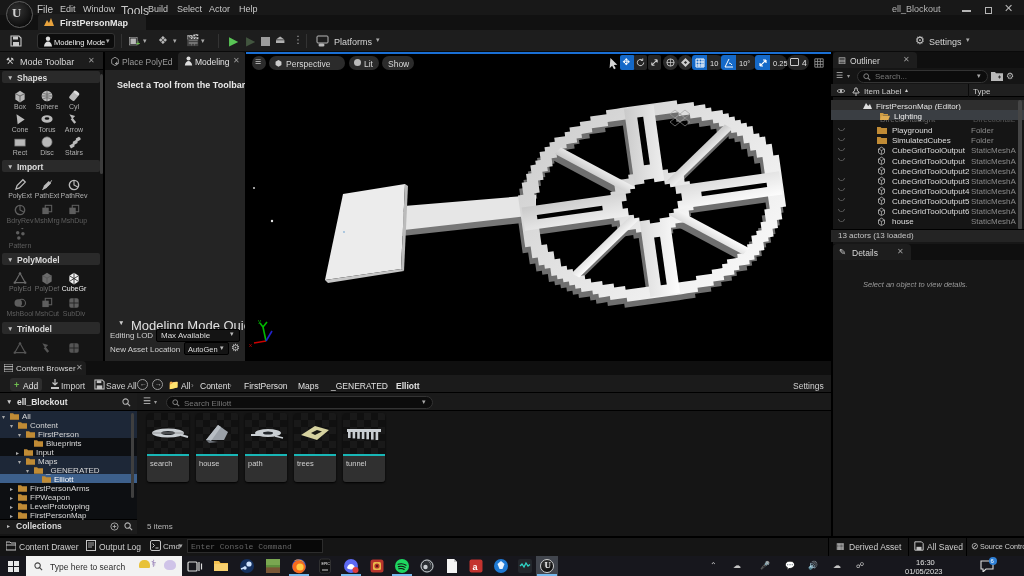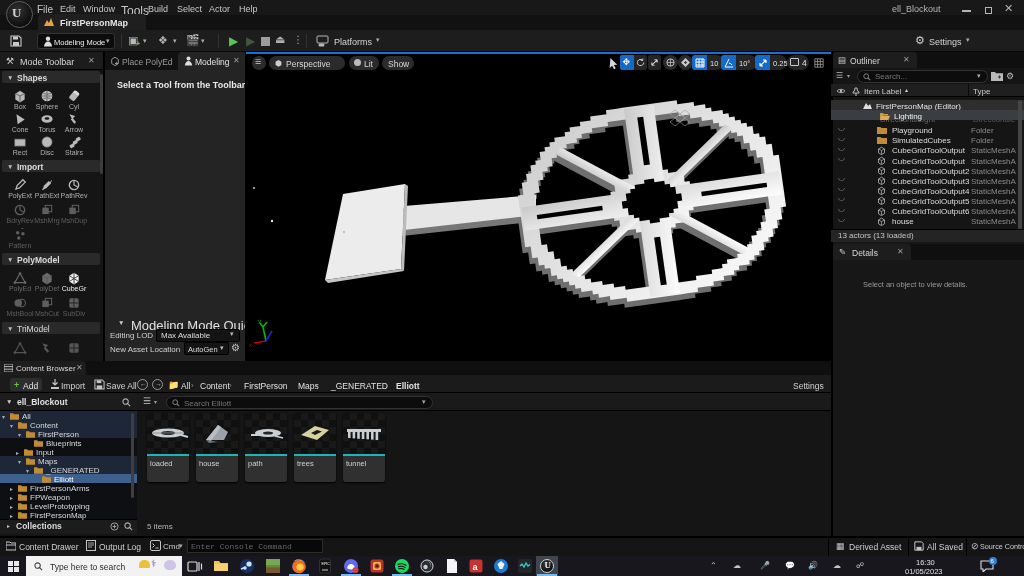--- a/index.html
+++ b/index.html
@@ -192,21 +192,21 @@
     <rect x="4.5" y="2" width="5.5" height="5.5" fill="none" stroke="#5e5e5e" stroke-width=".9"></rect>
   </svg>
 <div class="tx" style="left:47px;top:310px;font-size:7px;color:#5e5e5e;transform:translateX(-50%)">MshCut</div>
 <svg class="ic" style="left:67px;top:296px" width="14" height="14" viewBox="0 0 12 12">
     <rect x="2" y="2" width="8" height="8" rx="1.5" fill="#5e5e5e"></rect>
     <path d="M6 2v8M2 6h8" stroke="#222" stroke-width=".8"></path>
   </svg>
 <div class="tx" style="left:74px;top:310px;font-size:7px;color:#5e5e5e;transform:translateX(-50%)">SubDiv</div>
 <div class="a" style="left:2px;top:322px;width:98px;height:12px;background:#2a2a2a;border-radius:2px"></div>
 <div class="tx" style="left:7px;top:325px;font-size:6.5px;color:#bbb">▼</div>
-<div class="tx" style="left:17px;top:324px;font-size:8.5px;color:#dcdcdc;font-weight:normal">TriModel</div>
+<div class="tx" style="left:17px;top:324px;font-size:8.5px;color:#dcdcdc;font-weight:bold">TriModel</div>
 <svg class="ic" style="left:13px;top:341px" width="14" height="14" viewBox="0 0 12 12">
     <path d="M6 2l4.5 8h-9z" fill="none" stroke="#555" stroke-width="1"></path>
     <circle cx="6" cy="2" r="1" fill="#555"></circle>
     <circle cx="1.5" cy="10" r="1" fill="#555"></circle>
     <circle cx="10.5" cy="10" r="1" fill="#555"></circle>
   </svg>
 <div class="tx" style="left:20px;top:355px;font-size:7px;color:#b0b0b0;transform:translateX(-50%)"></div>
 <svg class="ic" style="left:40px;top:341px" width="14" height="14" viewBox="0 0 12 12">
     <path d="M2 2l5 1.5L4.5 6z" fill="#555"></path>
     <rect x="4.5" y="5" width="2" height="5" transform="rotate(-38 5.5 7.5)" fill="#555"></rect>
@@ -497,21 +497,21 @@
 <div class="a" style="left:1018px;top:100px;width:4px;height:130px;background:#454545;border-radius:2px"></div>
 <div class="a" style="left:831px;top:229px;width:193px;height:13px;background:#242424;border-top:1px solid #000"></div>
 <div class="tx" style="left:838px;top:231px;font-size:8px;color:#c5c5c5">13 actors (13 loaded)</div>
 
 <div class="a" style="left:831px;top:242px;width:193px;height:294px;background:#171717;border-left:2px solid #000"></div>
 <div class="a" style="left:833px;top:244px;width:191px;height:16px;background:#0f0f0f"></div>
 <div class="a" style="left:833px;top:244px;width:78px;height:16px;background:#1d1d1d;border-radius:4px 4px 0 0"></div>
 <div class="tx" style="left:839px;top:247px;font-size:8.5px;color:#ccc">✎</div>
 <div class="tx" style="left:852px;top:247.5px;font-size:8.5px;color:#d8d8d8">Details</div>
 <div class="tx" style="left:897px;top:247px;font-size:8px;color:#999">✕</div>
-<div class="tx" style="left:863px;top:280px;font-size:7.5px;color:#9a9a9a;">Select an object to view details.</div>
+<div class="tx" style="left:863px;top:280px;font-size:7.5px;color:#9a9a9a;font-style:italic">Select an object to view details.</div>
 
 <div class="a" style="left:0;top:361px;width:831px;height:175px;background:#151515"></div>
 <div class="a" style="left:0;top:361px;width:831px;height:14px;background:#0f0f0f"></div>
 <div class="a" style="left:0;top:361px;width:86px;height:14px;background:#1d1d1d;border-radius:0 4px 0 0"></div>
 <svg class="ic" style="left:4px;top:364px" width="9" height="8" viewBox="0 0 9 8">
     <path d="M0 0h9v8H0z M0 2.6h9M0 5.2h9" fill="none" stroke="#ccc" stroke-width=".9"></path>
   </svg>
 <div class="tx" style="left:16px;top:364px;font-size:8px;color:#d8d8d8">Content Browser</div>
 <div class="tx" style="left:76px;top:363px;font-size:8px;color:#999">✕</div>
 <div class="a" style="left:0;top:375px;width:831px;height:18px;background:#1b1b1b;border-bottom:1px solid #000"></div>
@@ -645,21 +645,21 @@
     <svg class="ic" style="left:0;top:0" width="42" height="41" viewBox="0 0 42 41">
       <g transform="translate(21,20)">
         <ellipse rx="16" ry="4.5" fill="#c9ced2"></ellipse>
         <ellipse rx="7" ry="2" fill="#23272b"></ellipse>
         <path d="M-16 0h32" stroke="#888" stroke-width=".8"></path>
         <path d="M13 2l7 2" stroke="#c9ced2" stroke-width="2"></path>
       </g>
     </svg>
     <div class="a" style="left:0;top:41px;width:42px;height:2px;background:#18b6b6"></div>
     <div class="a" style="left:0;top:43px;width:42px;height:26px;background:#303030"></div>
-    <div class="tx" style="left:3px;top:46px;font-size:7.5px;color:#cfcfcf">loaded</div>
+    <div class="tx" style="left:3px;top:46px;font-size:7.5px;color:#cfcfcf">search</div>
   </div>
 <div class="a" style="left:196px;top:413px;width:42px;height:69px;border-radius:3px;overflow:hidden;box-shadow:0 1px 2px #000">
     <div class="a" style="left:0;top:0;width:42px;height:41px;background:repeating-conic-gradient(#191919 0% 25%, #101010 0% 50%) 0 0/14px 14px"></div>
     <svg class="ic" style="left:0;top:0" width="42" height="41" viewBox="0 0 42 41">
       <g transform="translate(21,21)">
         <path d="M-11 6L1 -9l10 7-4 8z" fill="#9ba1a8"></path>
         <path d="M-11 6L1 -9l3 2-10 14z" fill="#b8bec4"></path>
         <path d="M-11 6l3 3 9-1" fill="#70757c"></path>
       </g>
     </svg>

